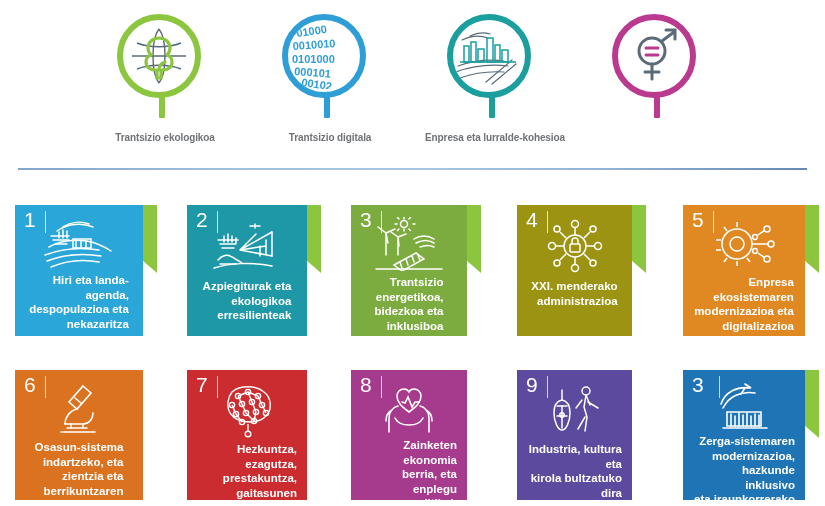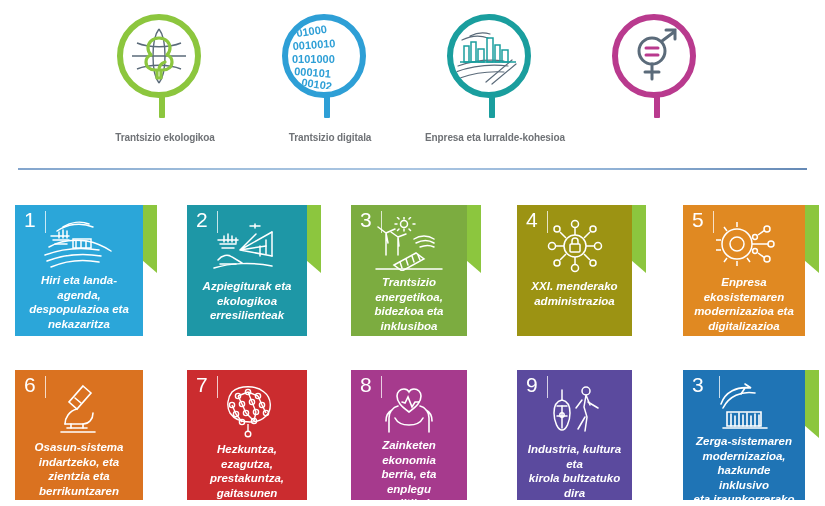--- a/index.html
+++ b/index.html
@@ -66,24 +66,23 @@
   .num-rule{
     position:absolute;top:6px;width:1px;height:22px;background:rgba(255,255,255,.75);
   }
   .card-icon{
     margin-top:6px;height:58px;display:flex;align-items:center;justify-content:center;
   }
   .card-icon svg{display:block;}
   .card-text{
     margin-top:4px;
     font-size:11.5px;line-height:14.5px;font-weight:bold;
-    text-align:center;color:#fff;
+    text-align:right;color:#fff;
     padding:0 4px;
     white-space:pre-line;
-    font-style:italic;
   }
   .ribbon{
     position:absolute;top:0;width:30px;height:55px;
     background:#8cc63e;
   }
   .ribbon::after{
     content:"";position:absolute;left:0;bottom:-13px;width:0;height:0;
     border-left:15px solid #8cc63e;border-right:15px solid #8cc63e;
     border-bottom:13px solid transparent;
   }

